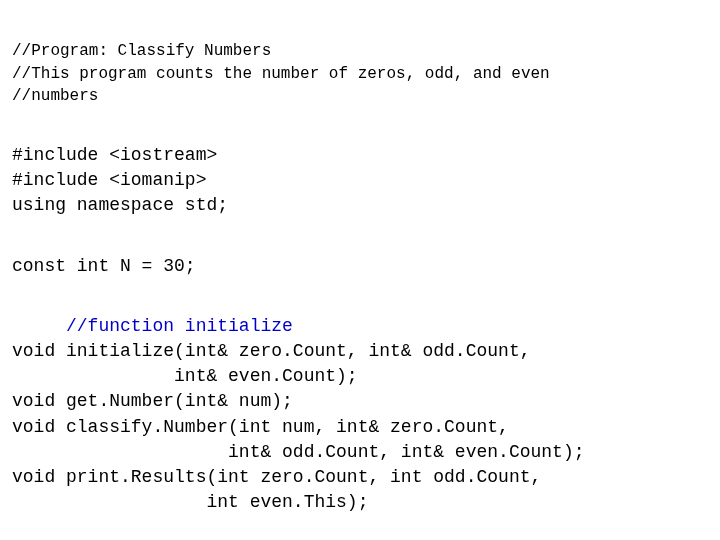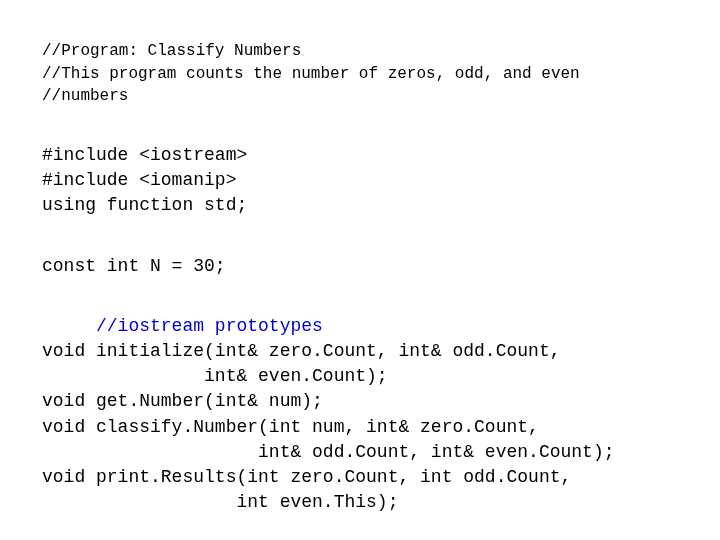--- a/index.html
+++ b/index.html
@@ -9,21 +9,20 @@
     height: 540px;
     box-sizing: border-box;
     background: #fff;
     font-family: "Courier New", Courier, monospace;
     font-size: 18px;
     line-height: 1.4;
     color: #000;
   }
   .code-block {
     white-space: pre;
-    margin-left: 30px;
   }
   .comment-block {
     font-size: 16px;
     margin-bottom: 10px;
   }
   .section {
     margin-bottom: 10px;
   }
   .blue {
     color: #0000cc;
@@ -34,29 +33,29 @@
 
 <div class="code-block comment-block">
 <span>//Program: Classify Numbers</span>
 <span>//This program counts the number of zeros, odd, and even</span>
 <span>//numbers</span>
 </div>
 
 <div class="code-block section">
 <span>#include &lt;iostream&gt;</span>
 <span>#include &lt;iomanip&gt;</span>
-<span>using function std;</span>
+<span>using namespace std;</span>
 </div>
 
 <div class="code-block section">
 <span>const int N = 30;</span>
 </div>
 
 <div class="code-block">
-<span class="blue">     //iostream prototypes</span>
+<span class="blue">     //function initialize</span>
 <span>void initialize(int&amp; zero.Count, int&amp; odd.Count, </span>
 <span>               int&amp; even.Count);</span>
 <span>void get.Number(int&amp; num);</span>
 <span>void classify.Number(int num, int&amp; zero.Count, </span>
 <span>                    int&amp; odd.Count, int&amp; even.Count);</span>
 <span>void print.Results(int zero.Count, int odd.Count, </span>
 <span>                  int even.This);</span>
 </div>
 
 </body></html>

